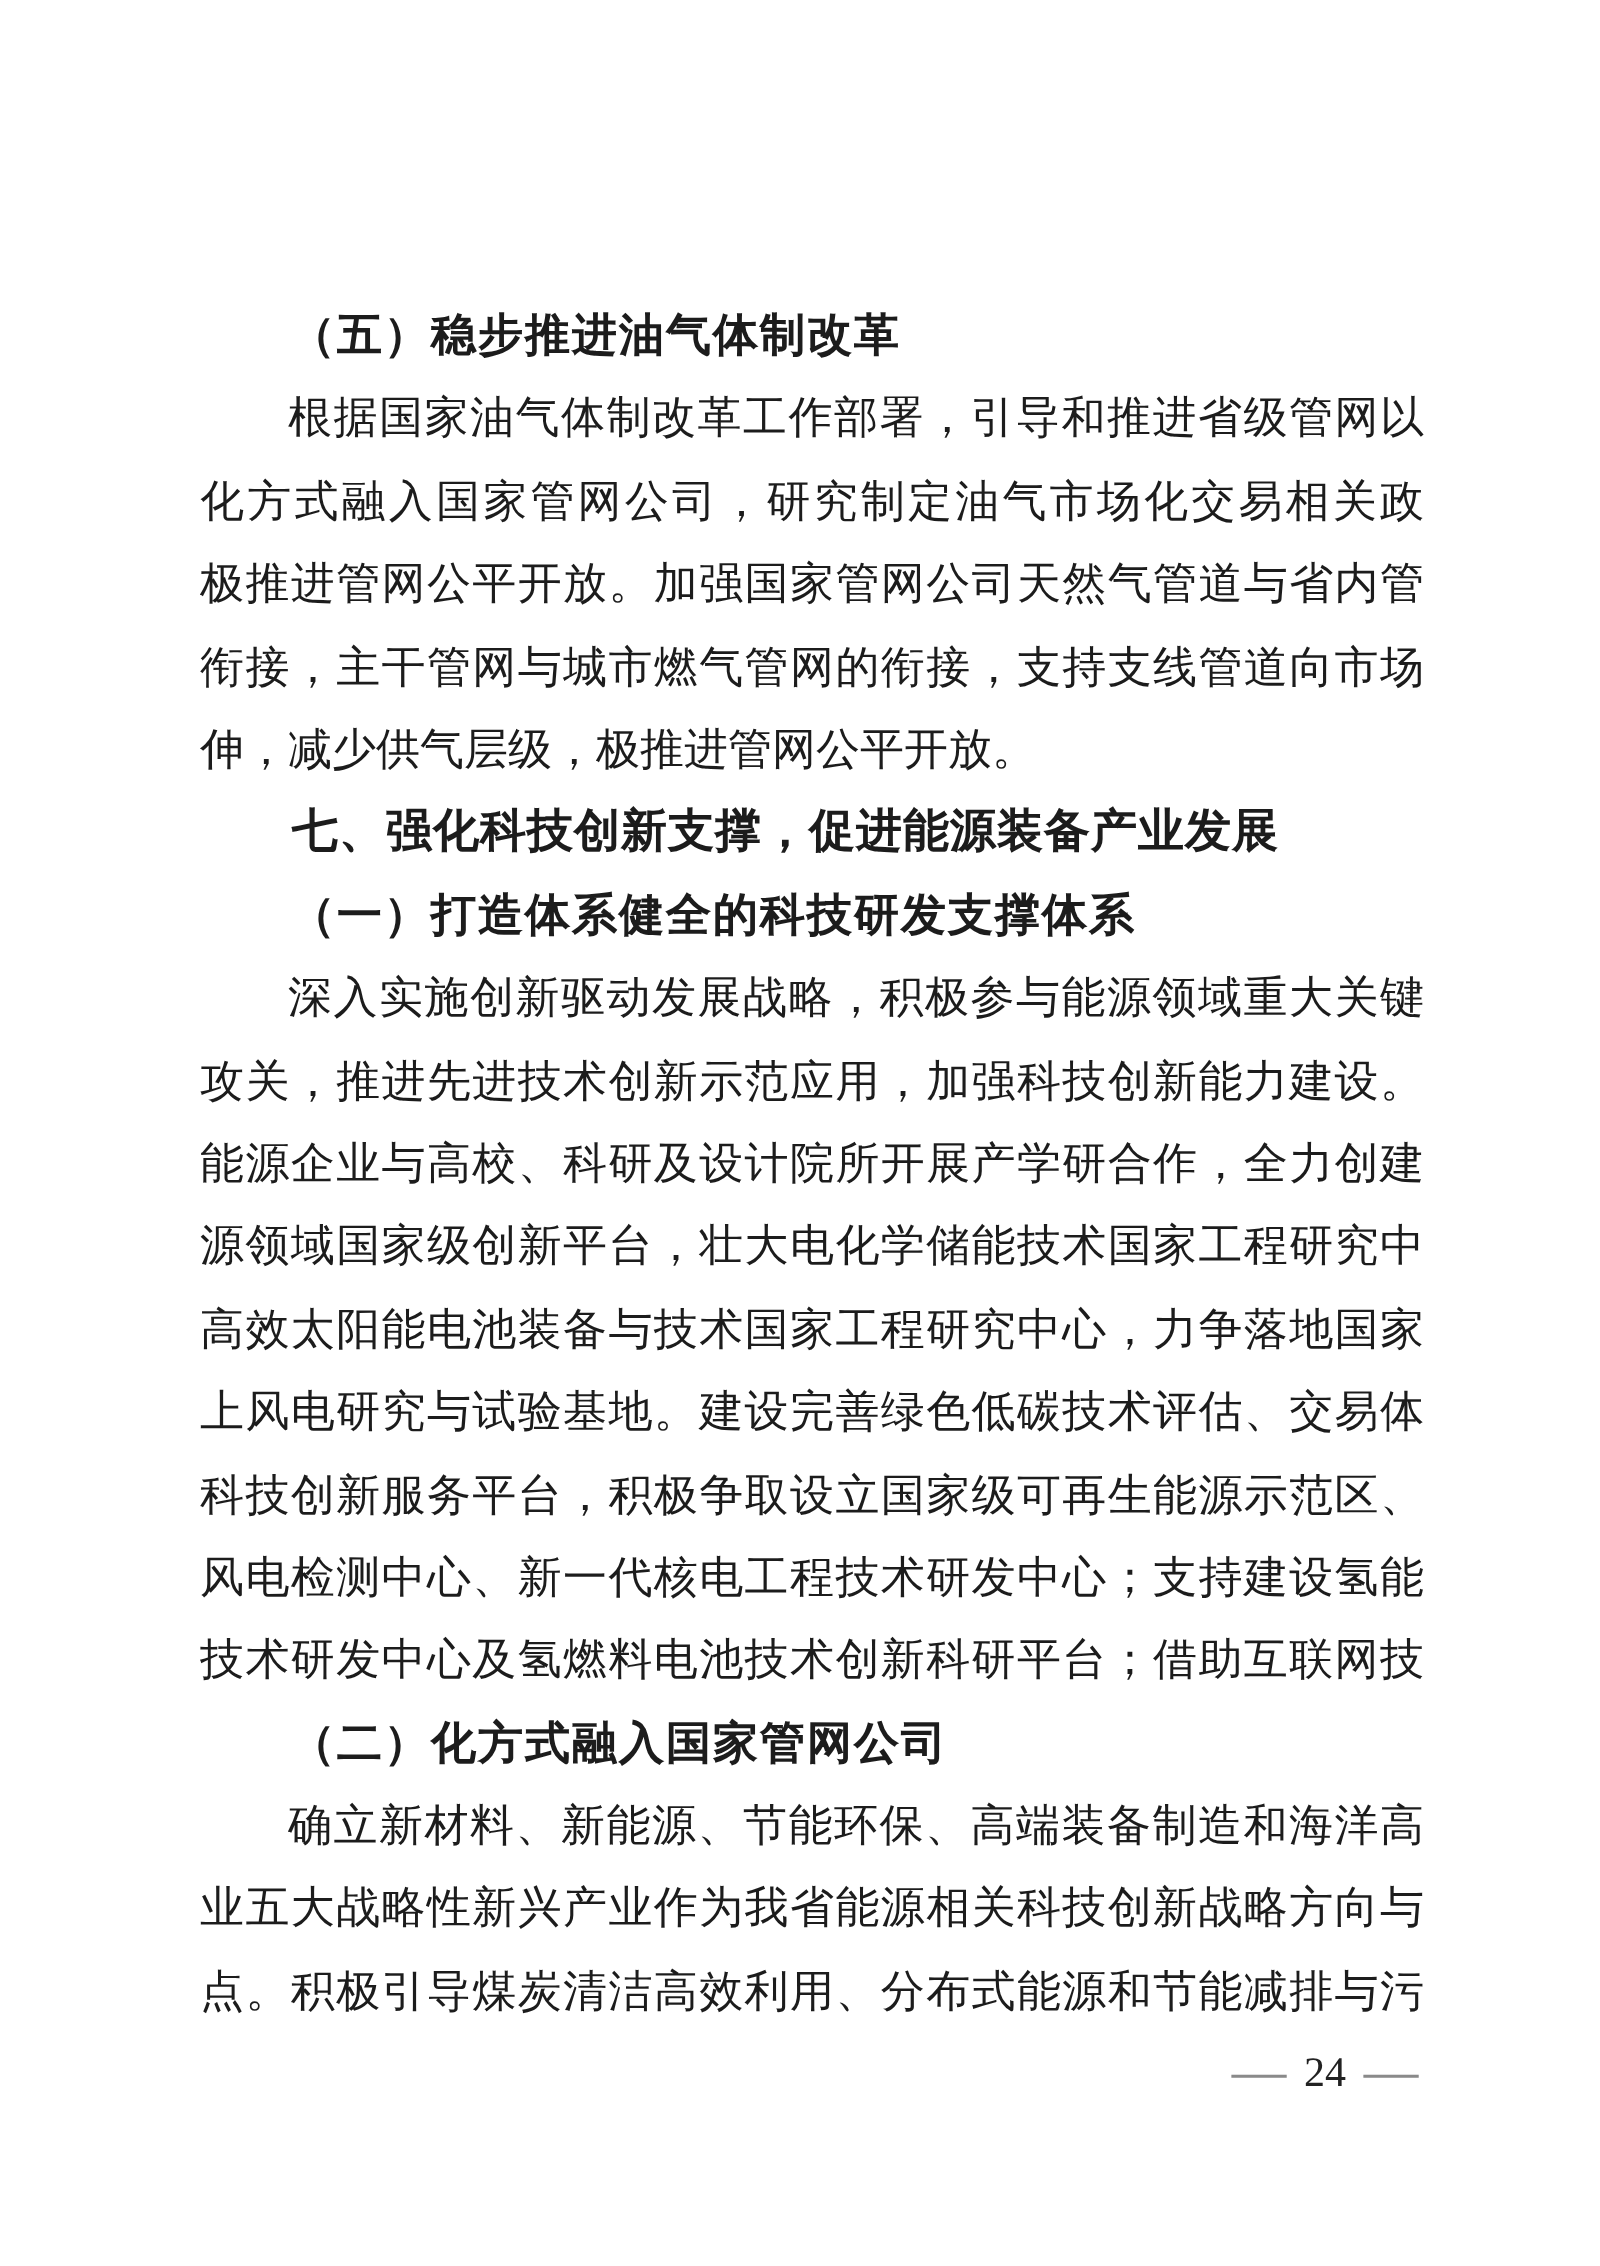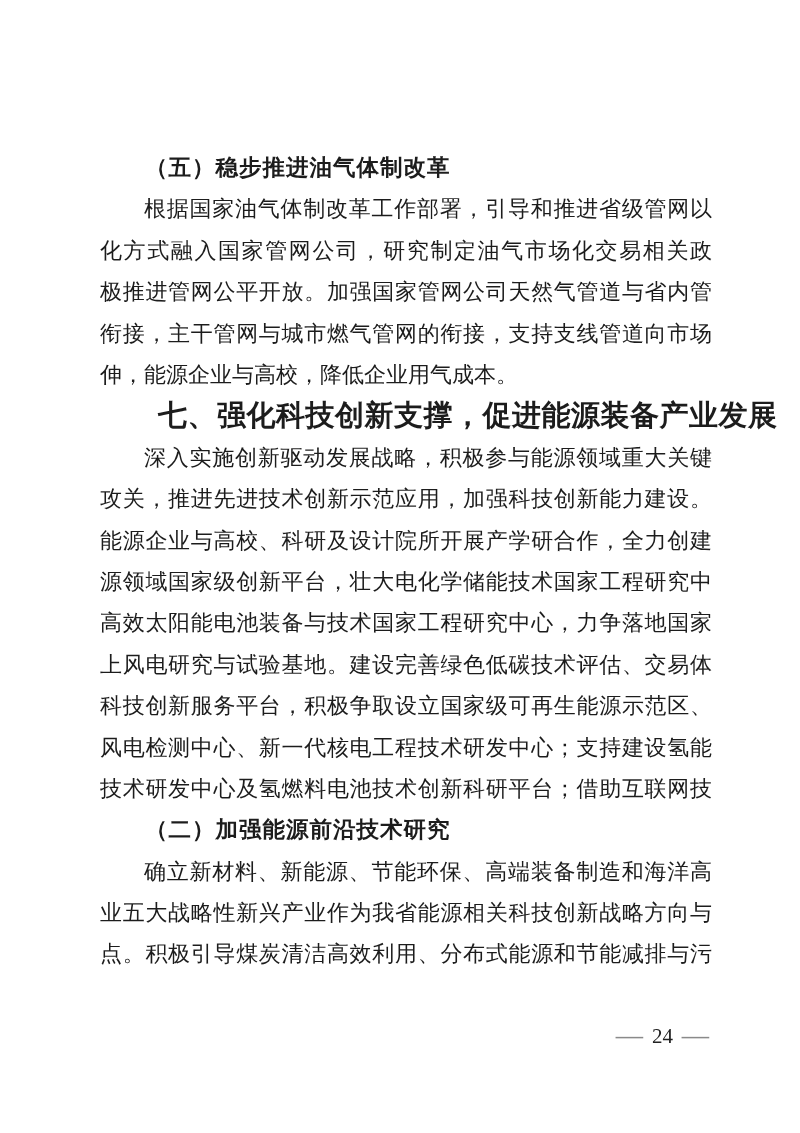--- a/index.html
+++ b/index.html
@@ -43,21 +43,21 @@
     text-indent: 2em;
   }
   .h-kai {
     font-weight: bold;
     font-size: 22.5px;
     letter-spacing: 1px;
   }
   .h-hei {
     font-weight: bold;
     font-family: "Liberation Sans", "DejaVu Sans", sans-serif;
-    font-size: 29px;
+    font-size: 23px;
     letter-spacing: 0.5px;
   }
   .paragraph {
     margin: 0;
   }
   .page-number {
     position: absolute;
     top: 1022px;
     right: 94px;
     font-size: 21px;
@@ -78,35 +78,36 @@
 
 <div class="page">
 
   <div class="text-block">
       <div class="line indent h-kai">（五）稳步推进油气体制改革</div>
       <div class="paragraph">
         <div class="line jline indent">根据国家油气体制改革工作部署，引导和推进省级管网以市场</div>
         <div class="line jline">化方式融入国家管网公司，研究制定油气市场化交易相关政策，积</div>
         <div class="line jline">极推进管网公平开放。加强国家管网公司天然气管道与省内管网的</div>
         <div class="line jline">衔接，主干管网与城市燃气管网的衔接，支持支线管道向市场侧延</div>
-        <div class="line jline lastline">伸，能源企业与高校，降低企业用气成本。</div>
+        <div class="line jline lastline">伸，减少供气层级，极推进管网公平开放。</div>
       </div>
       <div class="line indent h-hei">七、强化科技创新支撑，促进能源装备产业发展</div>
+      <div class="line indent h-kai">（一）打造体系健全的科技研发支撑体系</div>
       <div class="paragraph">
         <div class="line jline indent">深入实施创新驱动发展战略，积极参与能源领域重大关键技术</div>
         <div class="line jline">攻关，推进先进技术创新示范应用，加强科技创新能力建设。鼓励</div>
         <div class="line jline">能源企业与高校、科研及设计院所开展产学研合作，全力创建新能</div>
         <div class="line jline">源领域国家级创新平台，壮大电化学储能技术国家工程研究中心、</div>
         <div class="line jline">高效太阳能电池装备与技术国家工程研究中心，力争落地国家级海</div>
         <div class="line jline">上风电研究与试验基地。建设完善绿色低碳技术评估、交易体系和</div>
         <div class="line jline">科技创新服务平台，积极争取设立国家级可再生能源示范区、海上</div>
         <div class="line jline">风电检测中心、新一代核电工程技术研发中心；支持建设氢能工程</div>
         <div class="line jline">技术研发中心及氢燃料电池技术创新科研平台；借助互联网技术，</div>
       </div>
-      <div class="line indent h-kai">（二）加强能源前沿技术研究</div>
+      <div class="line indent h-kai">（二）化方式融入国家管网公司</div>
       <div class="paragraph">
         <div class="line jline indent">确立新材料、新能源、节能环保、高端装备制造和海洋高新产</div>
         <div class="line jline">业五大战略性新兴产业作为我省能源相关科技创新战略方向与重</div>
         <div class="line jline">点。积极引导煤炭清洁高效利用、分布式能源和节能减排与污染控</div>
       </div>
     </div>
 
   <div class="page-number">
     <span class="dash">—</span>
     <span class="num">24</span>

